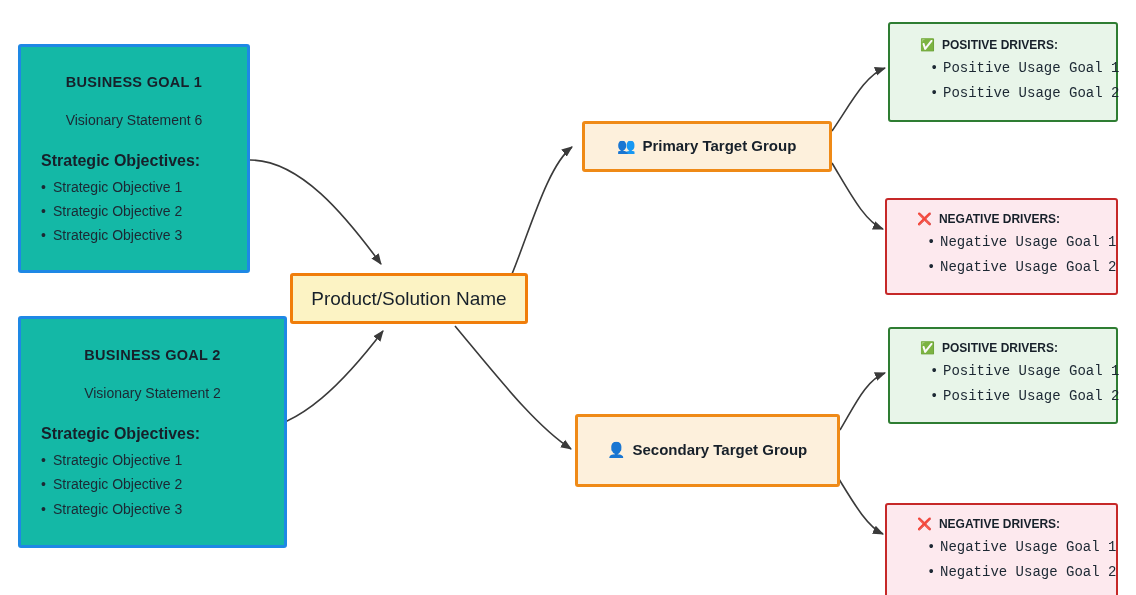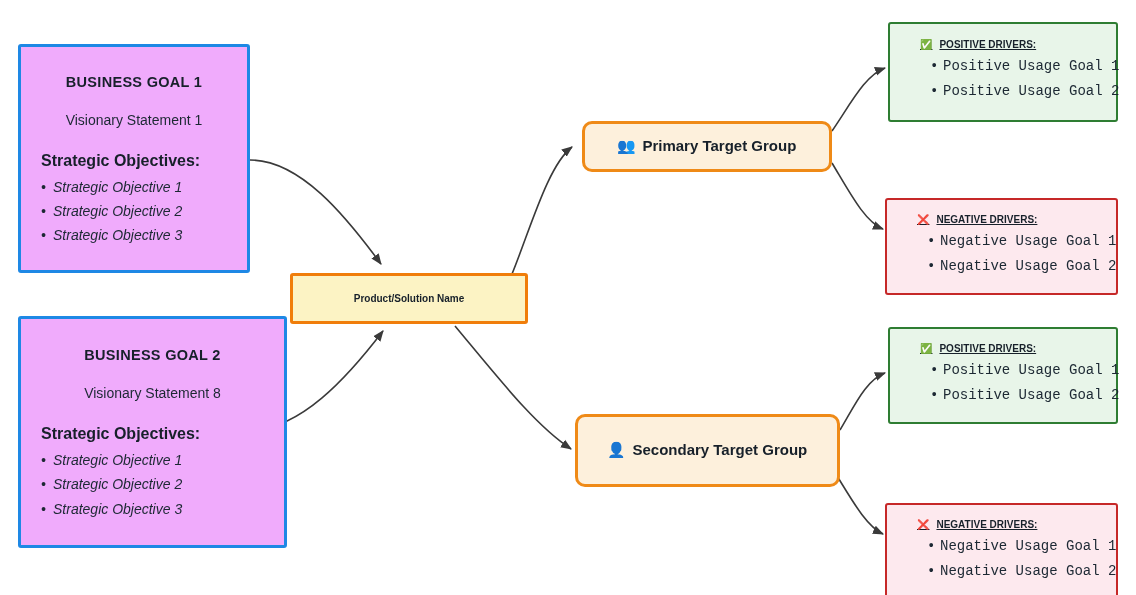--- a/index.html
+++ b/index.html
@@ -28,21 +28,21 @@
   .node {
     position: absolute;
     box-sizing: border-box;
     display: flex;
     flex-direction: column;
     justify-content: center;
   }
 
   
   .goal {
-    background: #f0abfc;
+    background: #14b8a6;
     border: 3px solid #1e88e5;
     border-radius: 3px;
     padding: 14px 20px 10px 20px;
     color: #1c2833;
   }
   .goal-title {
     font-size: 14.5px;
     font-weight: bold;
     text-align: center;
     letter-spacing: 0.3px;
@@ -65,48 +65,47 @@
     list-style: none;
     margin: 0;
     padding: 0;
   }
   .goal-list li {
     font-size: 14px;
     color: #1c2833;
     line-height: 1.72;
     padding-left: 12px;
     position: relative;
-    font-style: italic;
   }
   .goal-list li::before {
     content: "\2022";
     position: absolute;
     left: 0;
     top: 0;
   }
 
   
   .product {
     background: #fcf3c4;
     border: 3px solid #f07d0a;
     border-radius: 3px;
     align-items: center;
   }
   .product-label {
-    font-size: 10px;
-    font-weight: bold;
+    font-size: 19px;
+    font-weight: normal;
     color: #17202a;
     text-align: center;
   }
 
   
   .target {
     background: #fdf0dc;
     border: 3px solid #ef8a17;
-    border-radius: 10px;
+    border-radius: 3px;
     align-items: center;
     justify-content: center;
   }
   .target-label {
     font-size: 15px;
     font-weight: bold;
     color: #17202a;
     text-align: center;
     line-height: 1.45;
     padding: 0 14px;
@@ -127,26 +126,25 @@
   .driver.positive {
     background: #e8f5e9;
     border: 2.5px solid #2e7d32;
   }
   .driver.negative {
     background: #fde9ee;
     border: 2.5px solid #c62828;
     margin-top: 24px;
   }
   .driver-head {
-    font-size: 10px;
+    font-size: 12px;
     font-weight: bold;
     color: #17202a;
     margin-bottom: 4px;
     white-space: nowrap;
-    text-decoration: underline;
   }
   .driver-head .emoji {
     font-family: "DejaVu Sans", sans-serif;
     font-weight: normal;
     margin-right: 7px;
   }
   .driver-head .emoji.check { color: #3ccf6e; }
   .driver-head .emoji.cross { color: #f0356e; }
   .driver-list {
     list-style: none;
@@ -187,32 +185,32 @@
       <path d="M 455 326 C 500 380 535 425 571 449"></path>
       <path d="M 832 131 C 850 105 865 75 885 68"></path>
       <path d="M 832 163 C 850 193 865 222 883 229"></path>
       <path d="M 840 430 C 855 405 866 380 885 373"></path>
       <path d="M 834 471 C 852 500 866 526 883 534"></path>
     </g>
   </svg>
 
   <div class="node goal" style="left:18px; top:44px; width:232px; height:229px;">
     <div class="goal-title">BUSINESS GOAL 1</div>
-    <div class="goal-vision">Visionary Statement 1</div>
+    <div class="goal-vision">Visionary Statement 6</div>
     <div class="goal-sub">Strategic Objectives:</div>
     <ul class="goal-list">
       <li>Strategic Objective 1</li>
       <li>Strategic Objective 2</li>
       <li>Strategic Objective 3</li>
     </ul>
   </div>
 
   <div class="node goal" style="left:18px; top:316px; width:269px; height:232px;">
     <div class="goal-title">BUSINESS GOAL 2</div>
-    <div class="goal-vision">Visionary Statement 8</div>
+    <div class="goal-vision">Visionary Statement 2</div>
     <div class="goal-sub">Strategic Objectives:</div>
     <ul class="goal-list">
       <li>Strategic Objective 1</li>
       <li>Strategic Objective 2</li>
       <li>Strategic Objective 3</li>
     </ul>
   </div>
 
   <div class="node product" style="left:290px; top:273px; width:238px; height:51px;">
     <div class="product-label">Product/Solution Name</div>

